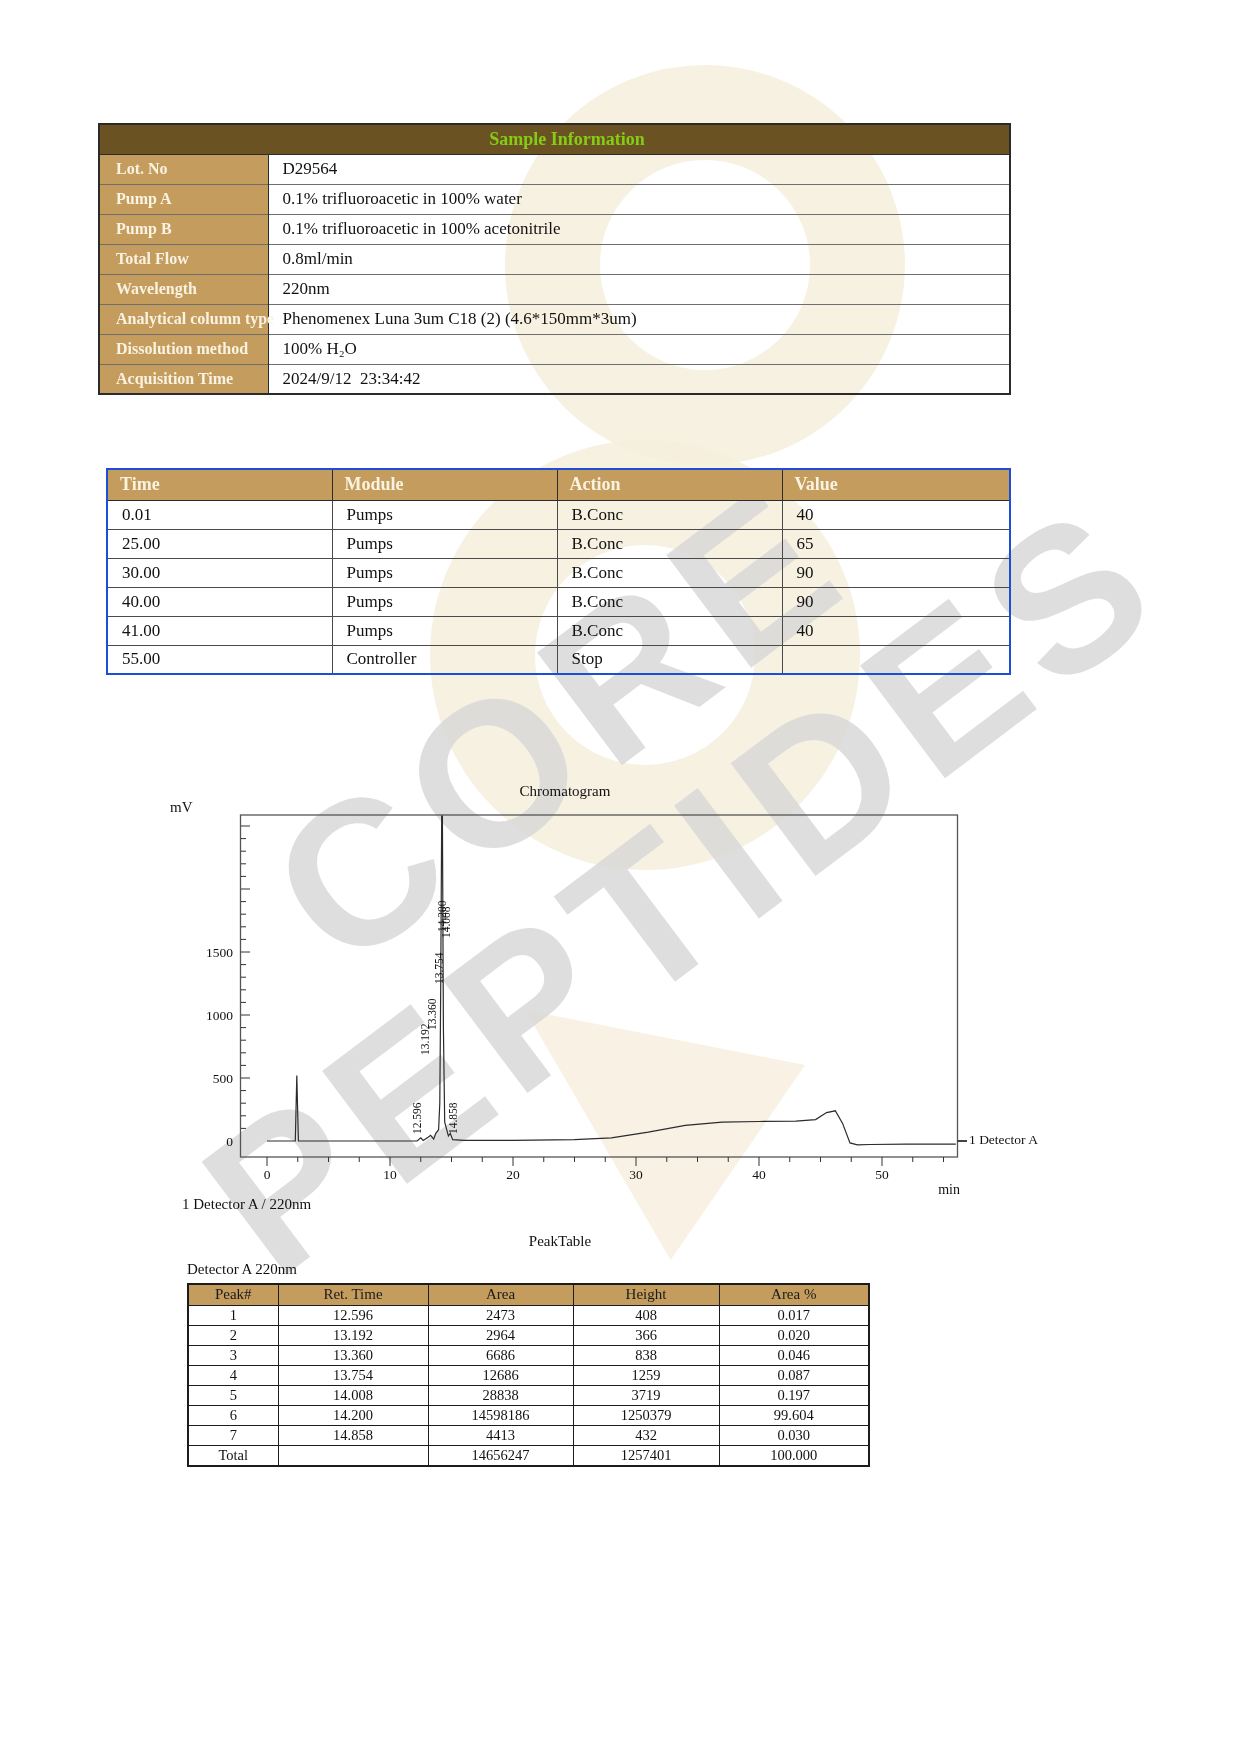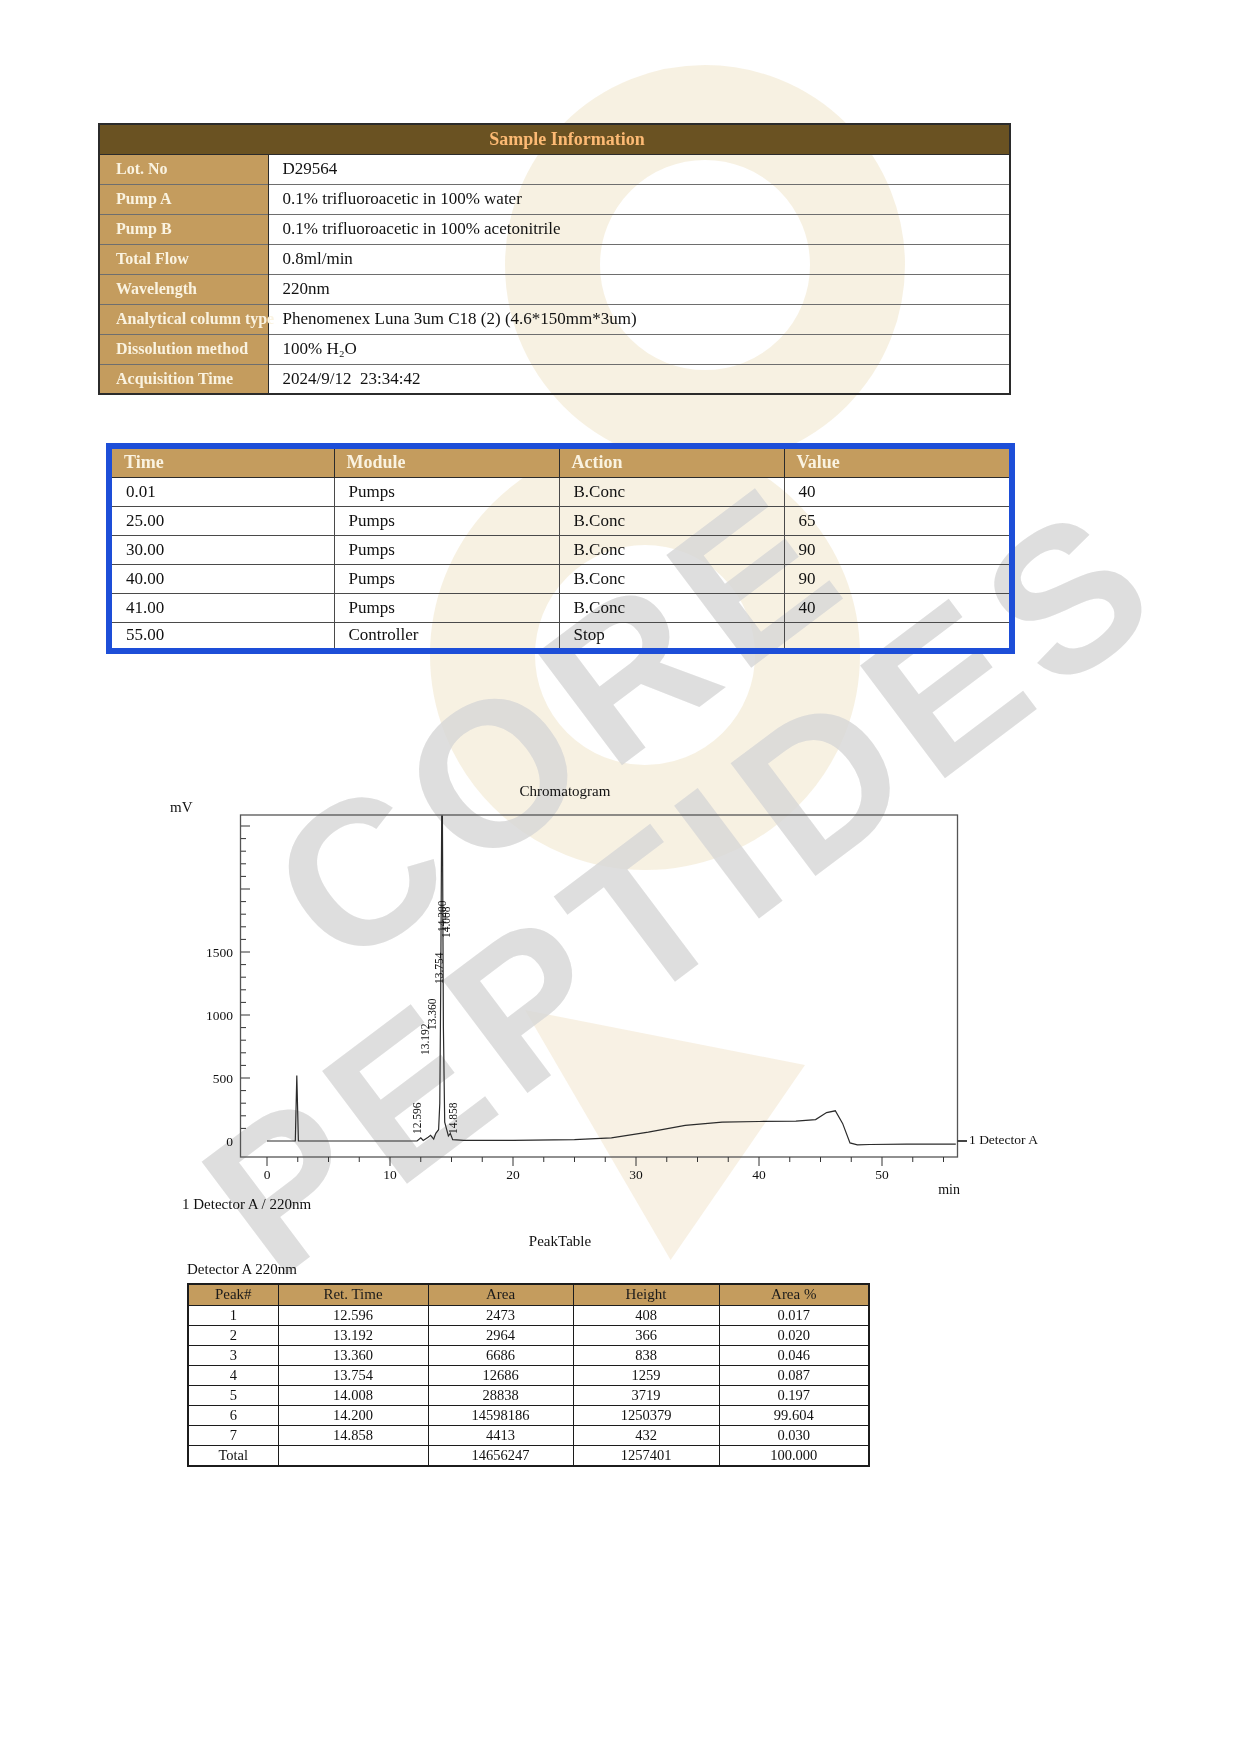--- a/index.html
+++ b/index.html
@@ -18,28 +18,28 @@
   .wm-text { position:absolute; left:0; top:600px; width:1241px; text-align:center;
     transform:rotate(-37deg);
     font-family:"Liberation Sans", sans-serif; font-weight:bold;
     font-size:205px; line-height:1.0; letter-spacing:14px;
     color:#d7d7d7; opacity:.8; white-space:nowrap; }
   
   .content { position:absolute; inset:0; z-index:1; }
   table { border-collapse:collapse; position:absolute; table-layout:fixed; }
   
   .sample-info { left:98px; top:123px; width:911px; border:2px solid #2b2b2b; }
-  .sample-info th { background:#6a5222; color:#fdba74; font-size:18px; font-weight:bold;
+  .sample-info th { background:#6a5222; color:#84cc16; font-size:18px; font-weight:bold;
     height:30px; text-align:center; border:1px solid #2b2b2b;padding-left:26px; }
   .sample-info td { height:30px; font-size:17px; border-top:1.5px solid #6e6e6e; }
   .sample-info td.lbl { background:#c49c5e; color:#faf3e1; font-weight:bold; font-size:16px;
     padding-left:16px; border-right:1.5px solid #2b2b2b; white-space:nowrap; }
   .sample-info td.val { padding-left:14px; white-space:pre-wrap; }
   
-  .program { left:106px; top:443px; width:903px; border:6px solid #1d4ed8;padding-left:12px; }
+  .program { left:106px; top:468px; width:903px; border:2px solid #1d4ed8;padding-left:12px; }
   .program th { background:#c49c5e; color:#faf3e1; font-size:18px; font-weight:bold;
     height:31px; text-align:left; padding-left:12px; border:1px solid #2b2b2b; }
   .program td { height:29px; font-size:17px; padding-left:14px;
     border:1px solid #4a4a4a; background:transparent; }
   
   .chrom-title { position:absolute; left:240px; top:783px; width:650px; text-align:center;
     font-size:15px; }
   .mv-label { position:absolute; left:170px; top:799px; font-size:15px; }
   .min-label { position:absolute; left:895px; top:1182px; width:65px; text-align:right; font-size:14px; }
   .detector-tick { position:absolute; left:957px; top:1140px; width:10px; height:2px; background:#444; }

